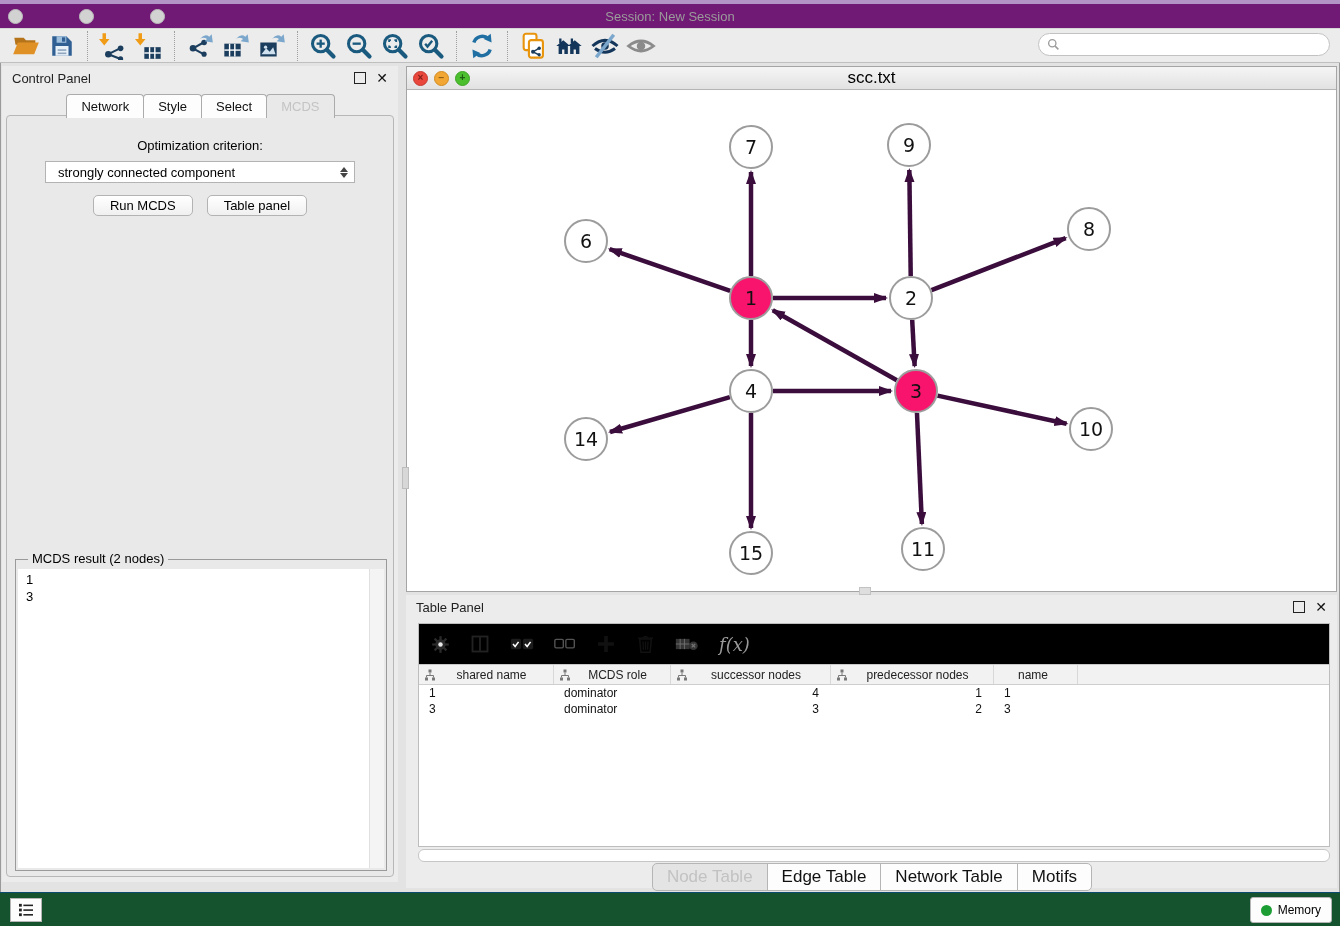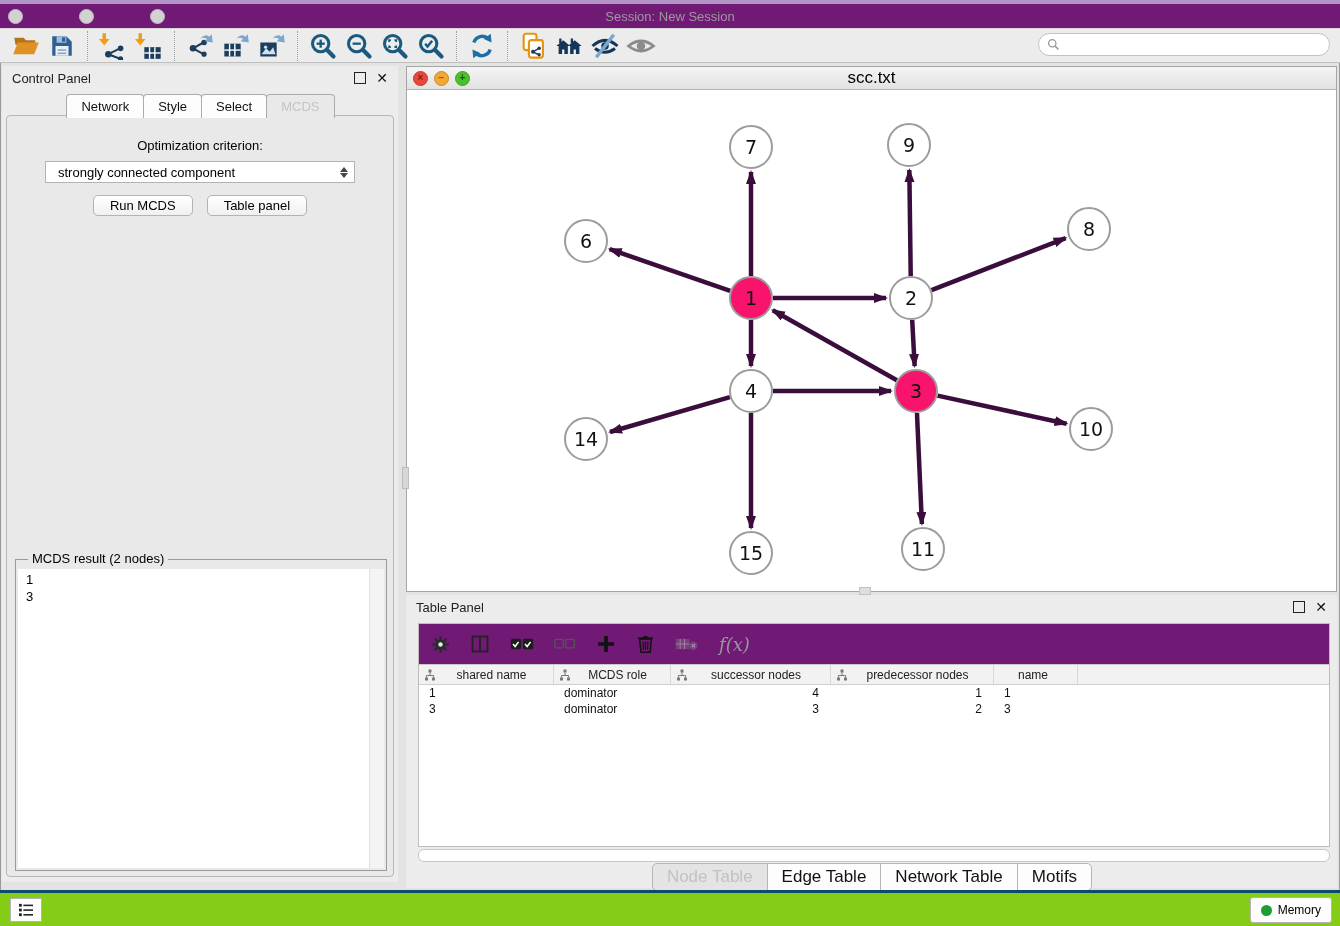--- a/index.html
+++ b/index.html
@@ -57,38 +57,38 @@
   .traffic.red{background:#e9463c;border:1px solid #c53a31;color:#7e1f1a;}
   .traffic.yellow{background:#f2a633;border:1px solid #d18c22;color:#8a5a12;}
   .traffic.green{background:#4cbf2f;border:1px solid #3da424;color:#1d5e12;}
   #net-title{position:absolute;left:0;right:0;text-align:center;font-size:17px;color:#000;}
   #net-canvas{position:absolute;left:0;top:22px;right:0;bottom:0;}
   #left-grip{position:absolute;left:-5px;top:400px;width:5px;height:20px;background:#d7d7d7;border:1px solid #bdbdbd;}
   #bottom-grip{position:absolute;left:452px;bottom:-4px;width:10px;height:6px;background:#dedede;border:1px solid #c2c2c2;}
   
   #table-panel{position:absolute;left:406px;top:595px;width:931px;height:293px;background:#ececec;}
   #tp-container{position:absolute;left:12px;top:28px;right:7px;height:222px;border:1px solid #bdbdbd;background:#fff;}
-  #tp-toolbar{height:40px;background:#701a75;border-bottom:1px solid #c9c9c9;display:flex;align-items:center;padding-left:12px;gap:20px;}
+  #tp-toolbar{height:40px;background:#000000;border-bottom:1px solid #c9c9c9;display:flex;align-items:center;padding-left:12px;gap:20px;}
   .tp-icon{display:flex;align-items:center;justify-content:center;}
   #tp-grid{position:absolute;left:0;top:41px;right:0;bottom:0;background:#fff;overflow:hidden;}
   .tgrid-row{display:grid;grid-template-columns:135px 117px 160px 163px 84px 1fr;}
   #tgrid-head{background:#f2f2f2;border-bottom:1px solid #cfcfcf;height:19px;}
   #tgrid-head .hcell{display:flex;align-items:center;font-size:12px;color:#222;border-right:1px solid #d8d8d8;padding-left:5px;gap:4px;}
   #tgrid-head .hcell .htxt{flex:1;text-align:center;padding-right:10px;}
   #tgrid-head .hcell:last-child{border-right:none;}
   .tgrid-row .cell{font-size:12px;color:#111;height:16px;line-height:16px;padding:0 10px;}
   .cell.num{text-align:right;padding-right:12px;}
   #tp-hscroll{position:absolute;left:12px;right:7px;top:254px;height:11px;background:#fff;border:1px solid #c6c6c6;border-radius:6px;}
   #tp-tabs{position:absolute;left:0;right:0;top:268px;display:flex;justify-content:center;}
   .tp-tab{border:1px solid #b5b5b5;background:#fdfdfd;font-size:17px;color:#111;padding:3px 14px;margin-right:-1px;}
   .tp-tab:first-child{border-radius:5px 0 0 5px;}
   .tp-tab:last-child{border-radius:0 5px 5px 0;}
   .tp-tab.selected{background:#e4e4e4;color:#c2c2c2;}
   
-  #statusbar{position:absolute;left:0;bottom:0;width:100%;height:33px;background:#84cc16;border-top:3px solid #0c4a6e;}
+  #statusbar{position:absolute;left:0;bottom:0;width:100%;height:33px;background:#14532d;border-top:1px solid #0c4a6e;}
   #task-button{position:absolute;left:10px;top:5px;width:30px;height:22px;background:#fdfdfd;border:1px solid #b5b5b5;
                display:flex;align-items:center;justify-content:center;}
   #memory-button{position:absolute;right:8px;top:4px;height:24px;background:#fdfdfd;border:1px solid #b5b5b5;border-radius:3px;
                  display:flex;align-items:center;gap:6px;padding:0 10px;font-size:12px;color:#000;}
   #memory-dot{width:11px;height:11px;border-radius:50%;background:#1d9e35;}
   .grayed{opacity:.45;}
   .fx{font-family:"DejaVu Serif","Liberation Serif",serif;font-style:italic;font-size:18px;color:#999;}
 </style>
 </head>
 <body>

